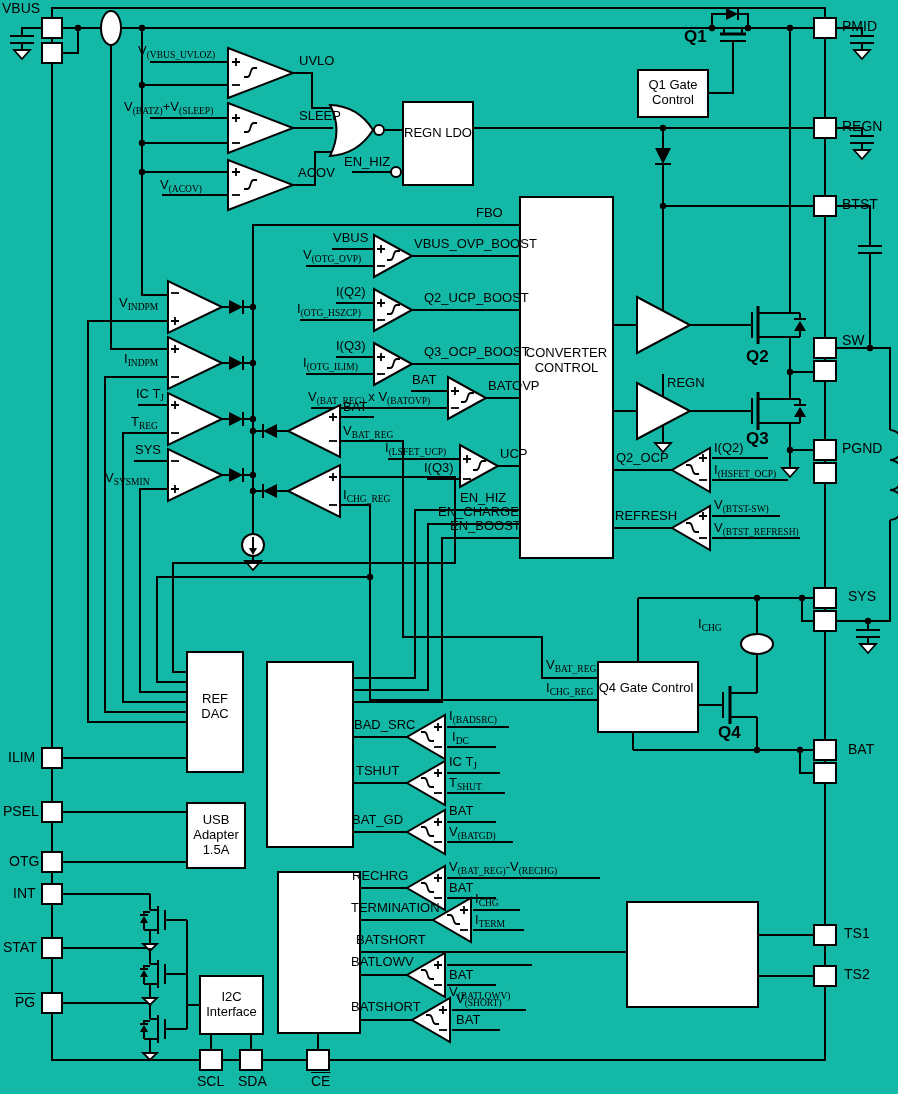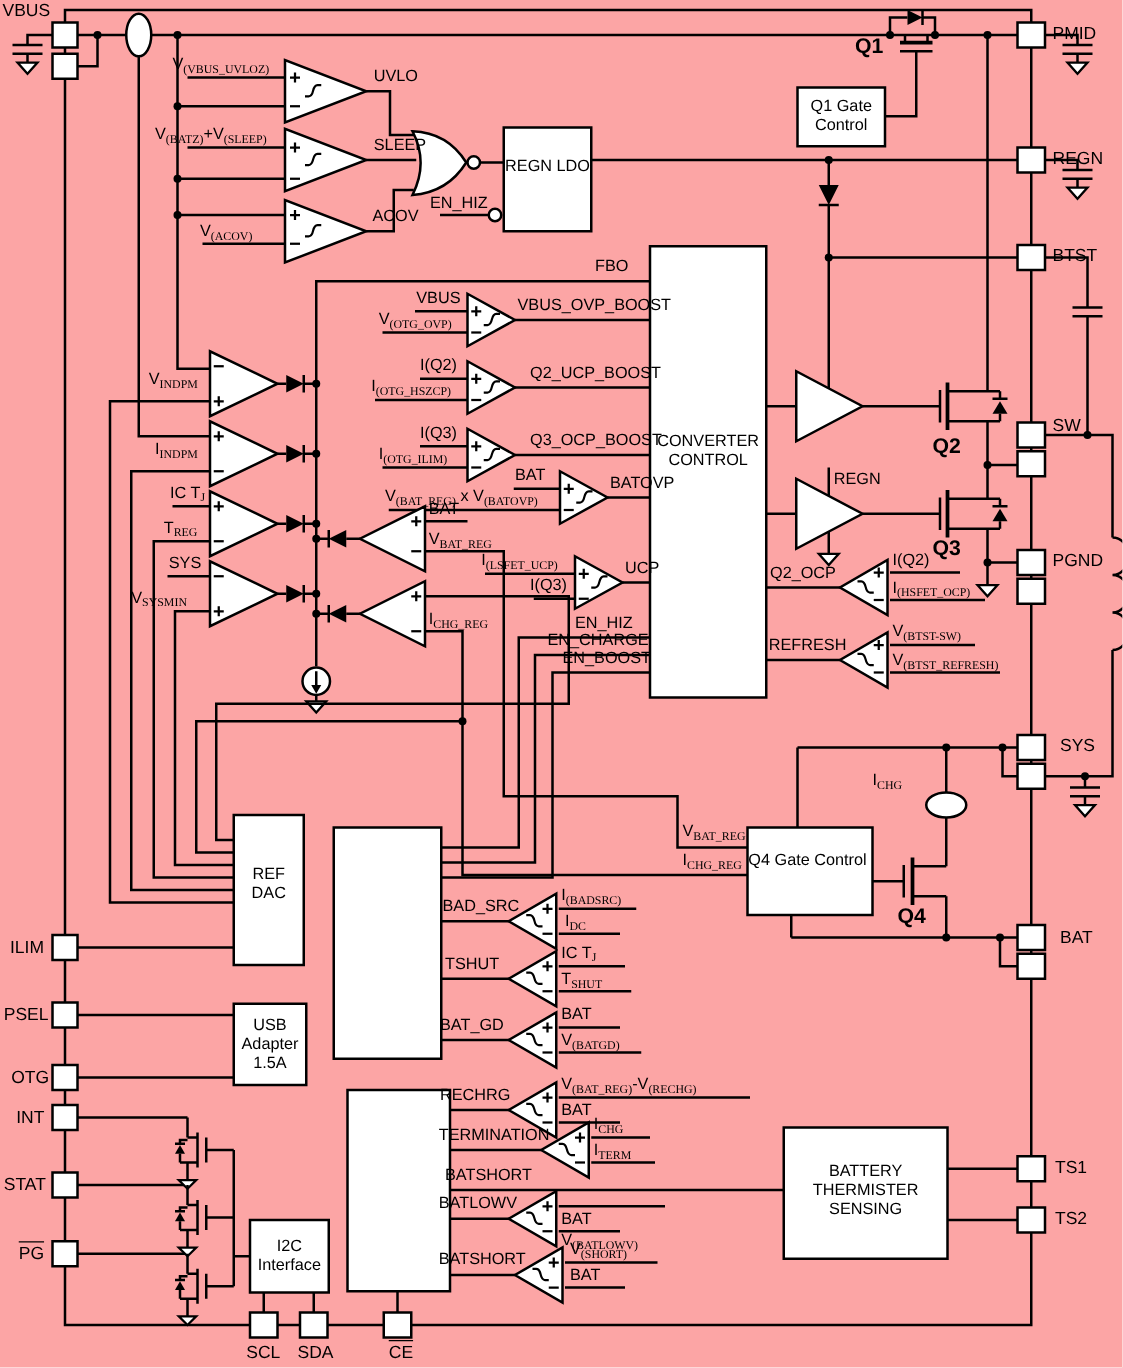--- a/index.html
+++ b/index.html
@@ -1,16 +1,16 @@
 <!DOCTYPE html>
 <html><head>
 <meta charset="utf-8">
 <style>
   html,body{margin:0;padding:0;background:#fff;}
-  #stage{position:relative;width:898px;height:1094px;background:#fca5a5;overflow:hidden;
+  #stage{position:relative;width:898px;height:1094px;background:#14b8a6;overflow:hidden;
          font-family:"Liberation Sans",sans-serif;color:#000;}
   #schem{position:absolute;left:0;top:0;}
   .w{fill:none;stroke:#000;stroke-width:2;}
   .w3{fill:none;stroke:#000;stroke-width:3;}
   .bx{fill:#fff;stroke:#000;stroke-width:2;}
   .wf{fill:#000;stroke:none;}
   .hy{fill:none;stroke:#000;stroke-width:1.8;}
   .gndp{fill:#fff;stroke:#000;stroke-width:1.8;}
   .lbl{position:absolute;font-size:13px;line-height:1.1;white-space:nowrap;}
   .lbl .sb{font-size:9.5px;vertical-align:-3px;font-family:Liberation Serif, serif;}
@@ -429,21 +429,20 @@
 <div class="lbl pin" style="left:238px;top:1074px">SDA</div>
 <div class="lbl pin ov" style="left:311px;top:1074px">CE</div>
 
 <div class="lbl ctr" style="left:403px;top:126px;width:70px">REGN LDO</div>
 <div class="lbl ctr" style="left:638px;top:78px;width:70px">Q1 Gate Control</div>
 <div class="lbl ctr" style="left:520px;top:346px;width:93px">CONVERTER CONTROL</div>
 <div class="lbl ctr" style="left:187px;top:692px;width:56px">REF DAC</div>
 <div class="lbl ctr" style="left:187px;top:813px;width:58px">USB Adapter 1.5A</div>
 <div class="lbl ctr" style="left:200px;top:990px;width:63px">I2C Interface</div>
 <div class="lbl ctr" style="left:598px;top:681px;width:96px">Q4 Gate Control</div>
-<div class="lbl ctr" style="left:627px;top:930px;width:131px">BATTERY THERMISTER SENSING</div>
 
 <div class="lbl b" style="left:684px;top:28px">Q1</div>
 <div class="lbl b" style="left:746px;top:348px">Q2</div>
 <div class="lbl b" style="left:746px;top:430px">Q3</div>
 <div class="lbl b" style="left:718px;top:724px">Q4</div>
 
 <div class="lbl" style="left:138px;top:44px"><span>V</span><span class="sb">(VBUS_UVLOZ)</span></div>
 <div class="lbl" style="left:299px;top:54px">UVLO</div>
 <div class="lbl" style="left:124px;top:100px"><span>V</span><span class="sb">(BATZ)</span><span>+V</span><span class="sb">(SLEEP)</span></div>
 <div class="lbl" style="left:299px;top:109px">SLEEP</div>

